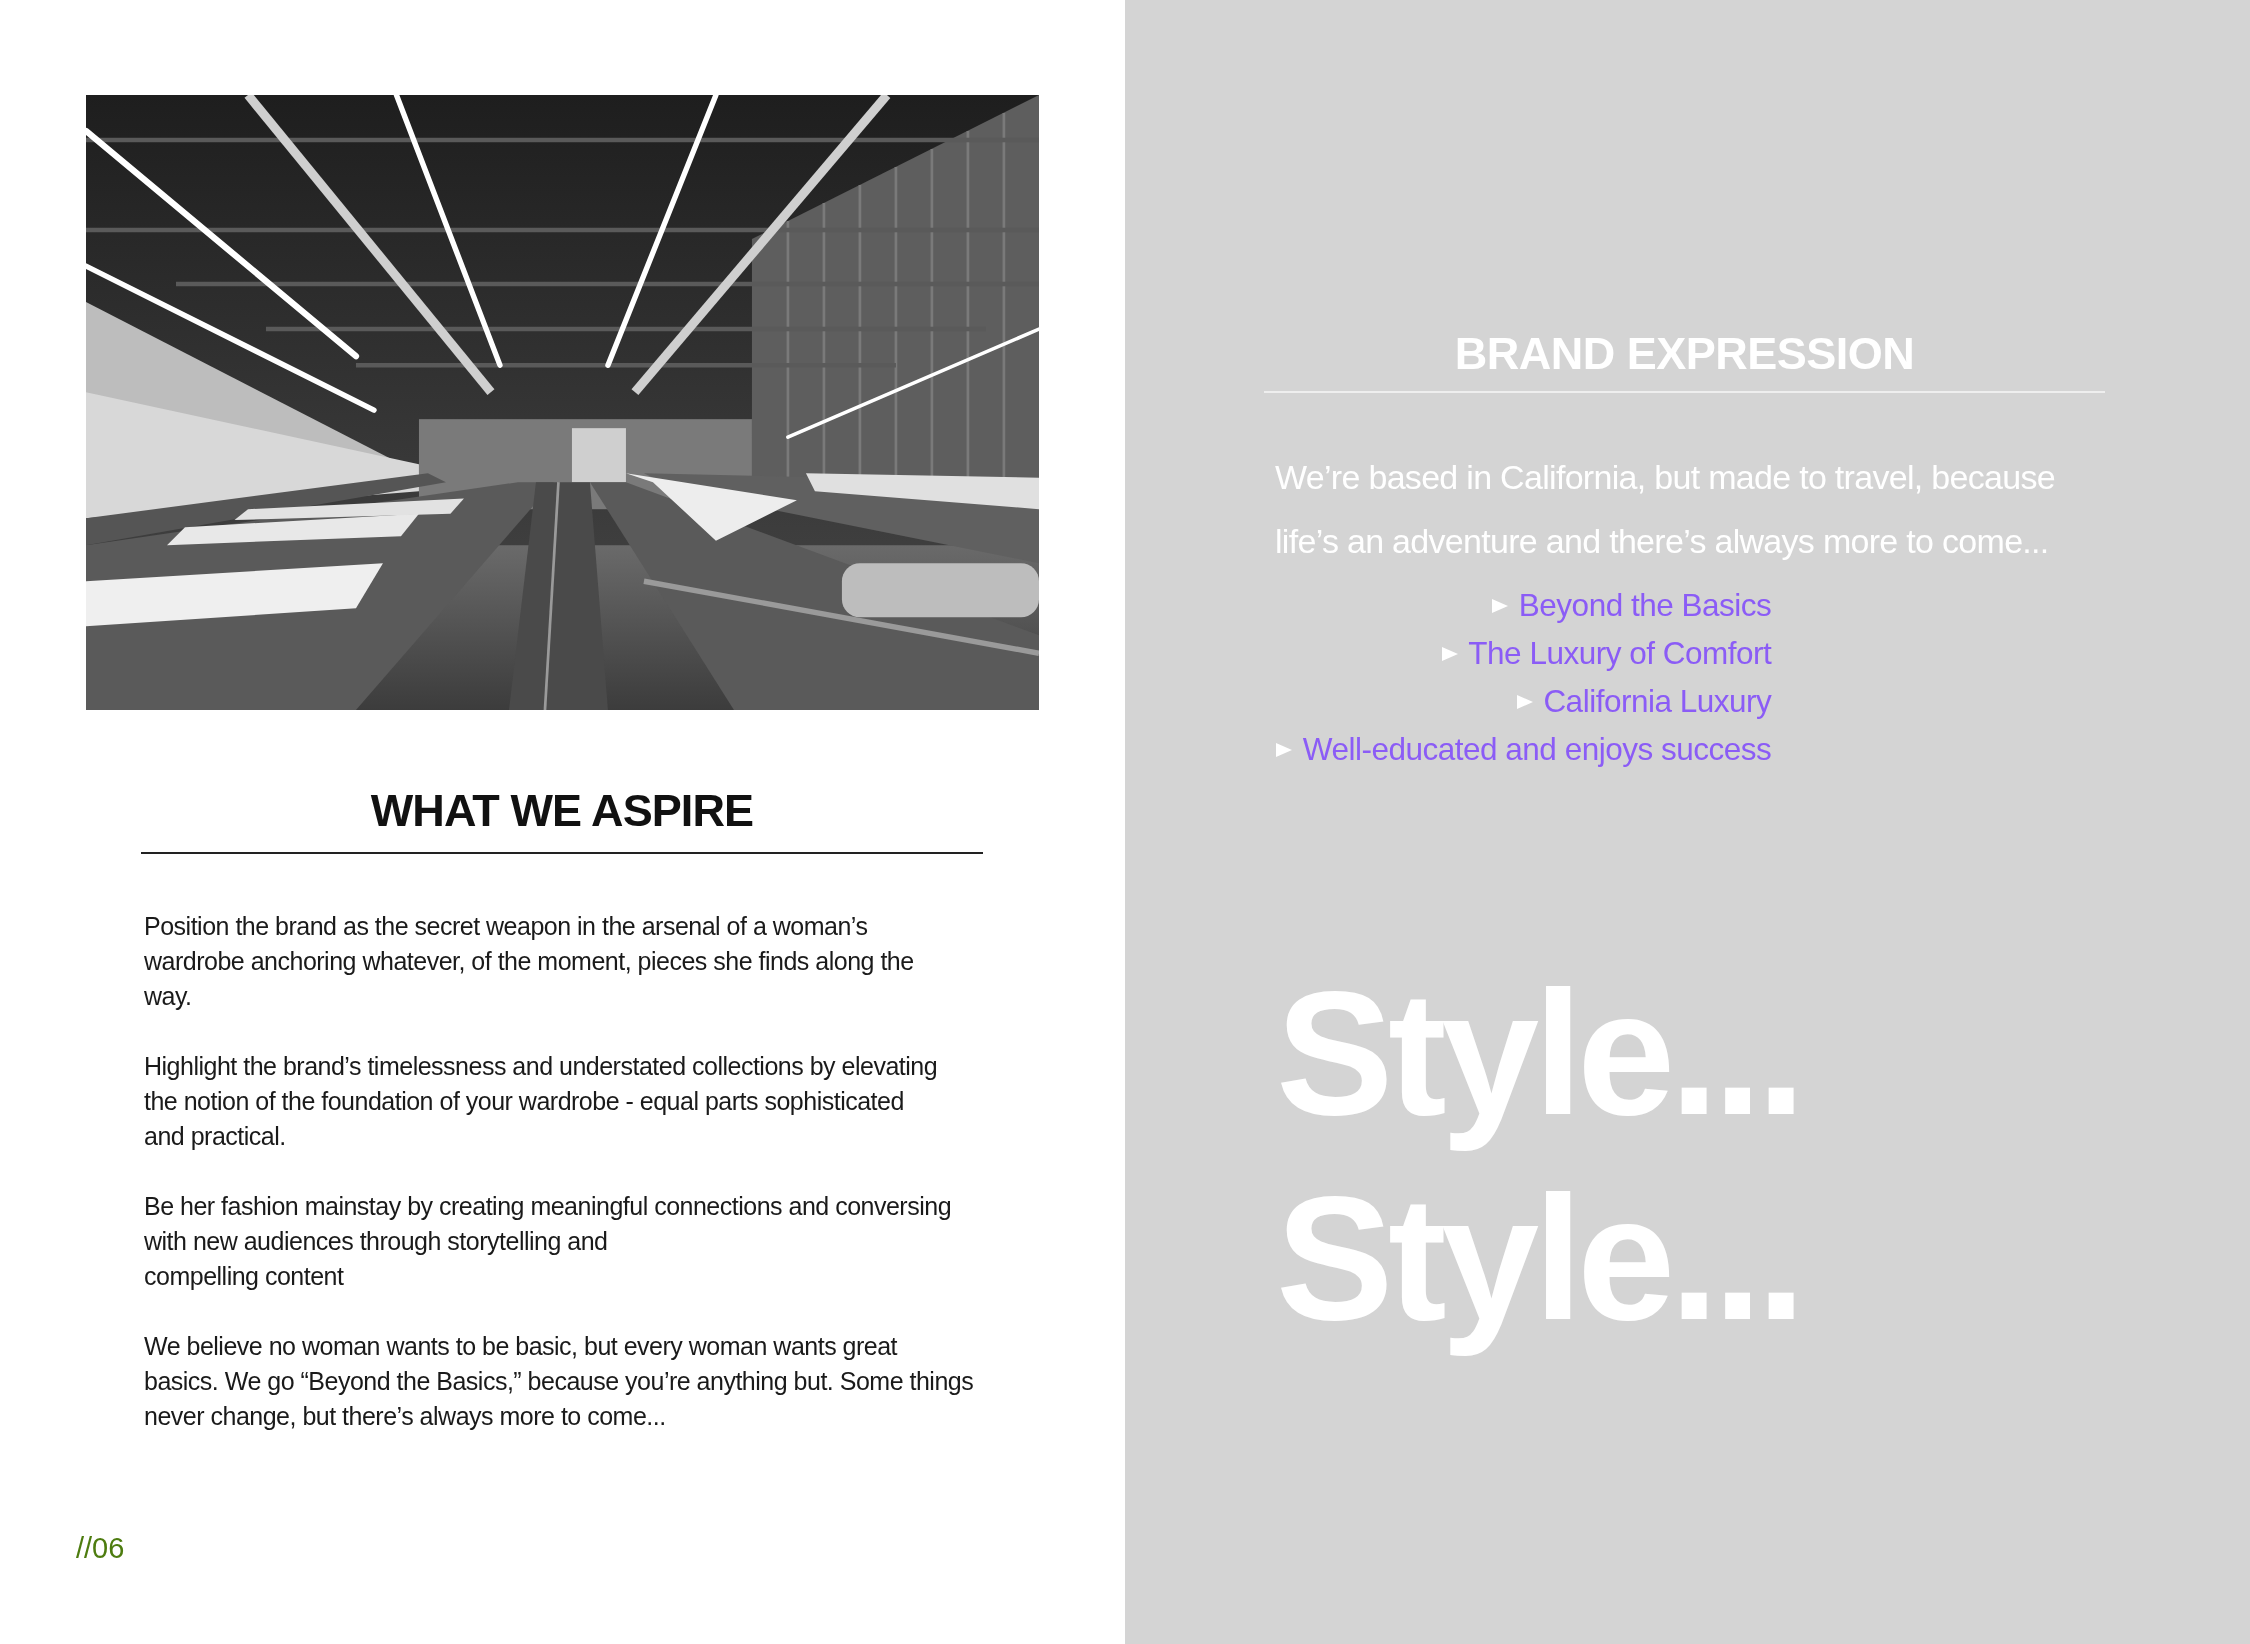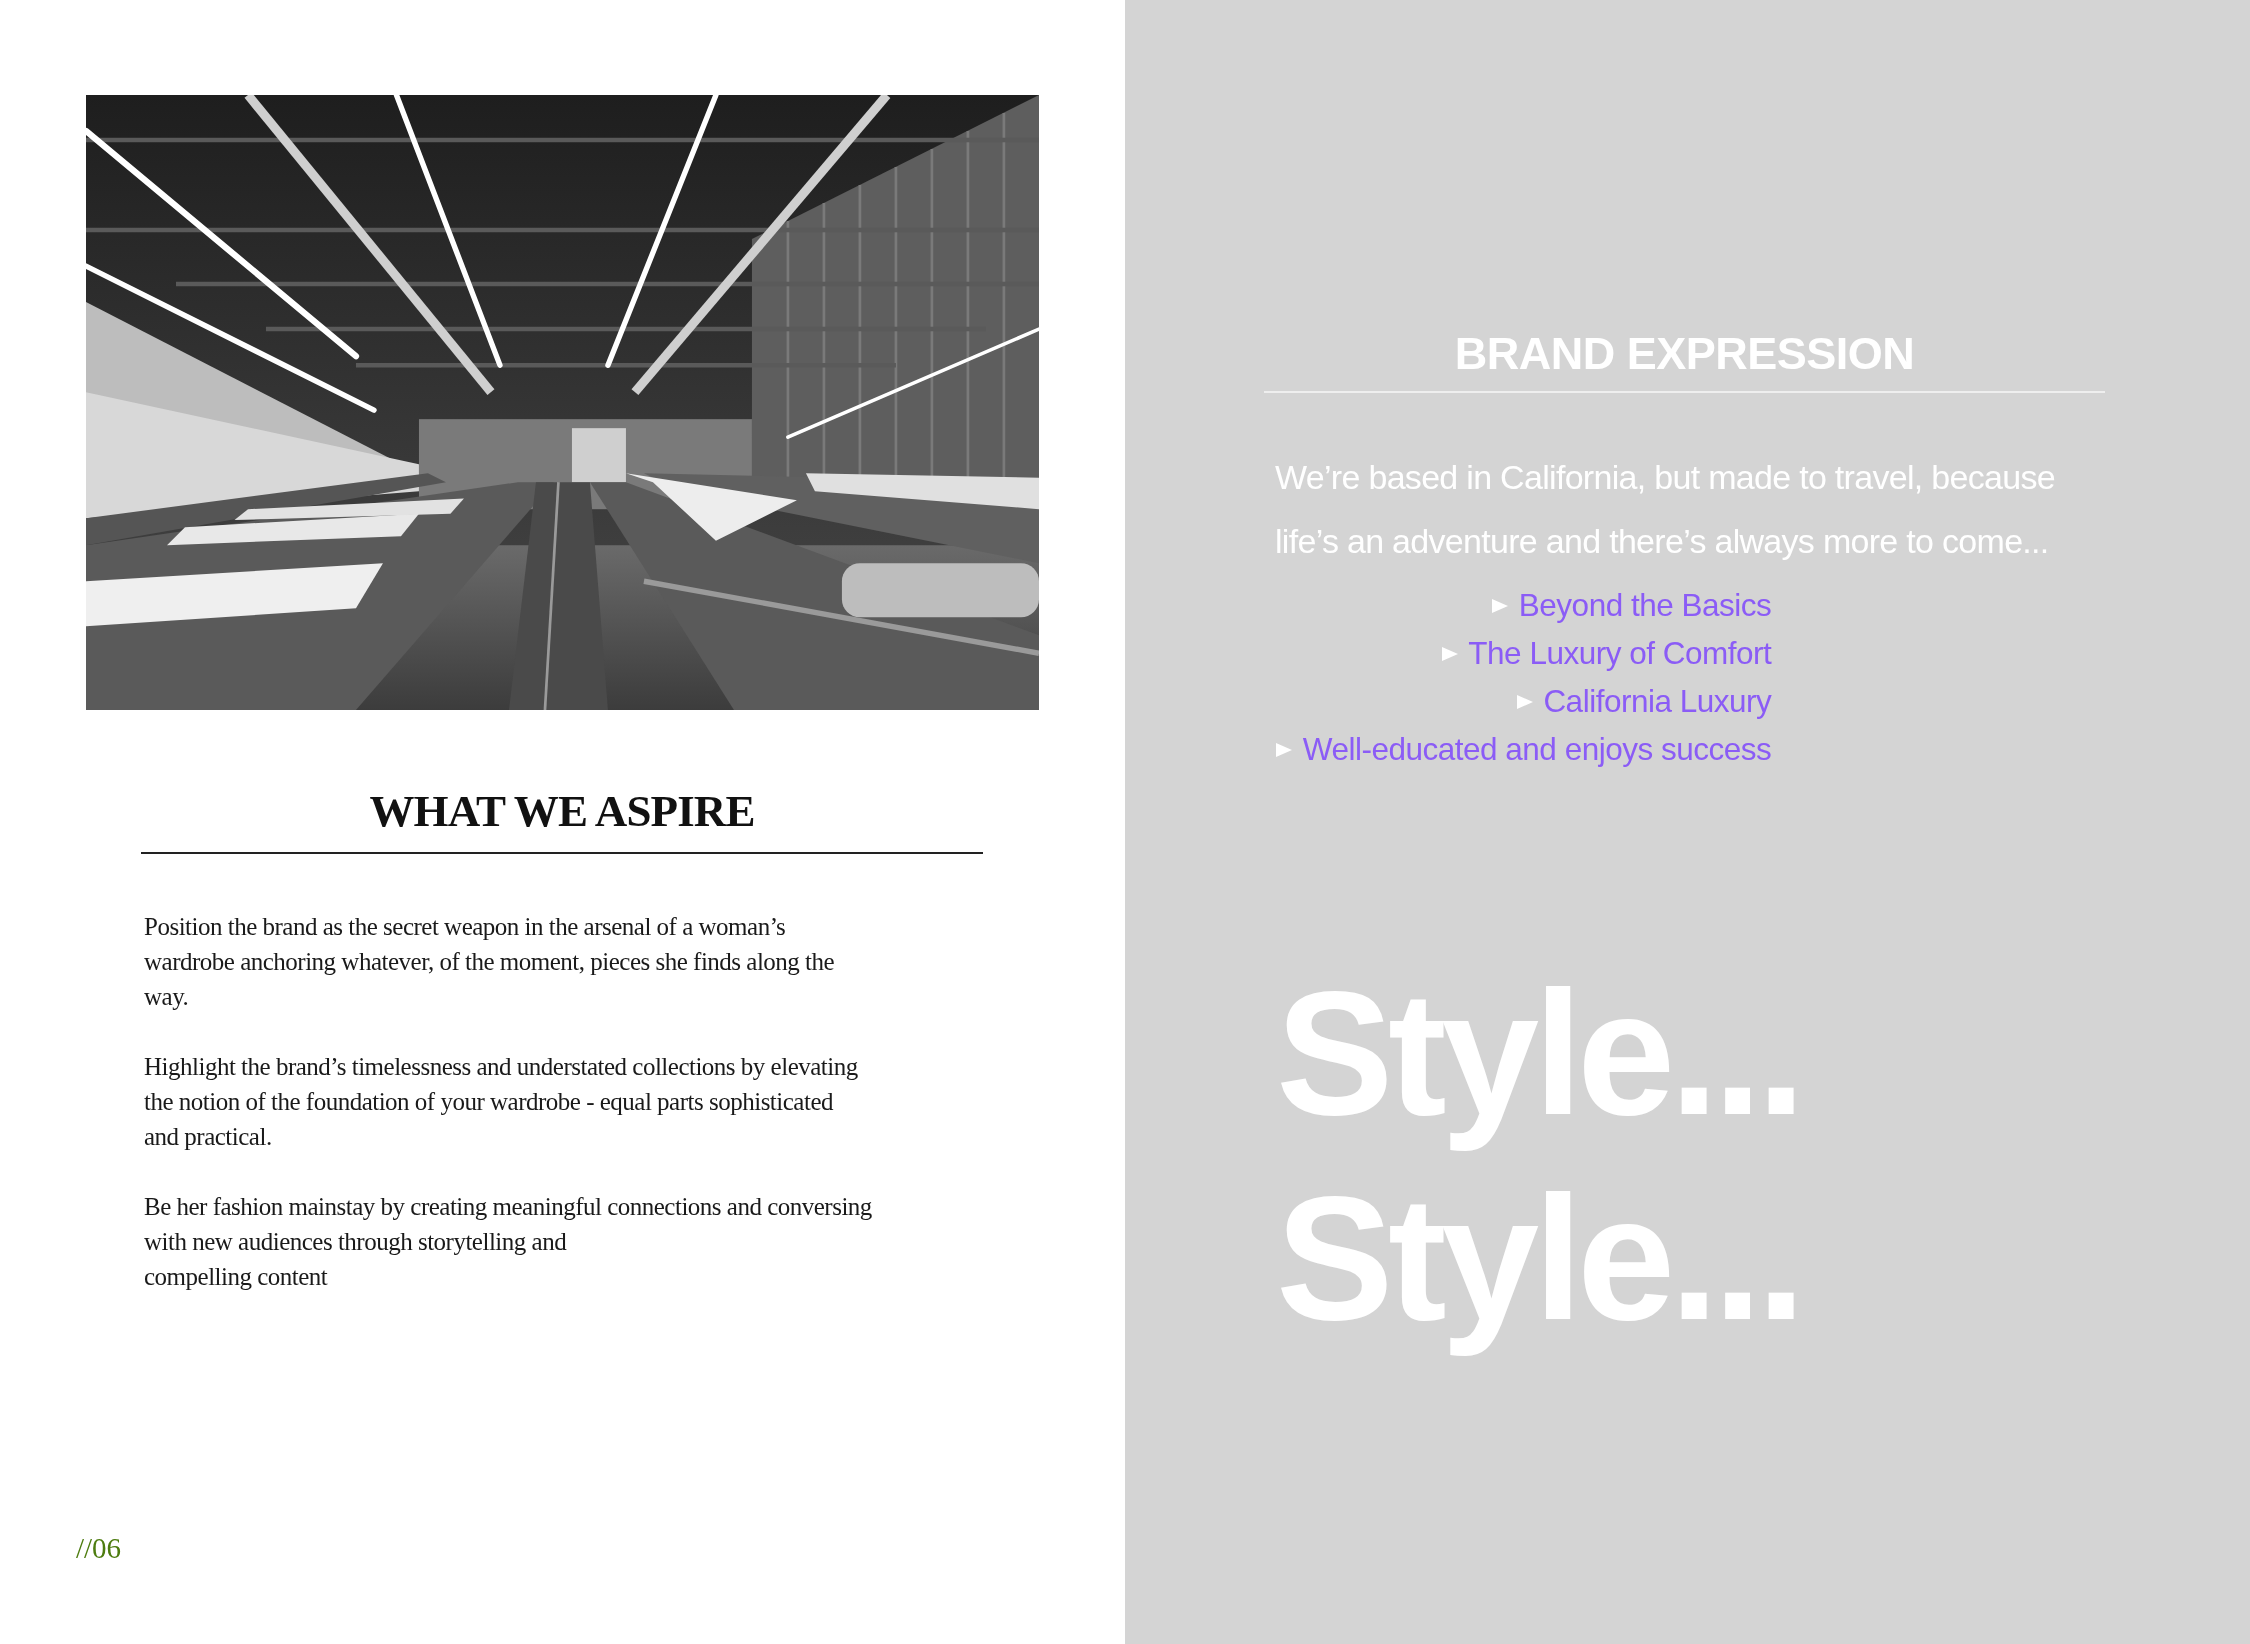--- a/index.html
+++ b/index.html
@@ -1,21 +1,21 @@
 <!DOCTYPE html>
 <html style="font-size:14.4px"><head>
 <meta charset="utf-8">
 <style>
   html, body { margin: 0; padding: 0; }
   body {
     width: 2250px; height: 1644px; position: relative; overflow: hidden;
     background: #ffffff;
     font-family: "Liberation Sans", "DejaVu Sans", sans-serif;
   }
-  .left-page { position: absolute; left: 0; top: 0; width: 1125px; height: 1644px; background: #ffffff; font-family: Liberation Serif, serif; }
+  .left-page { position: absolute; left: 0; top: 0; width: 1125px; height: 1644px; background: #ffffff; }
   .right-page { position: absolute; left: 1125px; top: 0; width: 1125px; height: 1644px; background: #d4d4d4; }
 
   
   .photo {
     position: absolute; left: 86px; top: 95px; width: 953px; height: 615px;
     background: #3a3a3a; overflow: hidden;
   }
   .photo svg { display: block; width: 100%; height: 100%; }
 
   .left-heading {
@@ -146,20 +146,23 @@
   <div class="body-text">
     <p>Position the brand as the secret weapon in the arsenal of a woman’s
 wardrobe anchoring whatever, of the moment, pieces she finds along the
 way.</p>
     <p>Highlight the brand’s timelessness and understated collections by elevating
 the notion of the foundation of your wardrobe - equal parts sophisticated
 and practical.</p>
     <p>Be her fashion mainstay by creating meaningful connections and conversing
 with new audiences through storytelling and
 compelling content</p>
+    <p>We believe no woman wants to be basic, but every woman wants great
+basics. We go “Beyond the Basics,” because you’re anything but. Some things
+never change, but there’s always more to come...</p>
   </div>
 
   <div class="page-number">//06</div>
 </div>
 
 <div class="right-page"></div>
 
 <h2 class="right-heading">BRAND EXPRESSION</h2>
 <div class="right-rule"></div>
 

